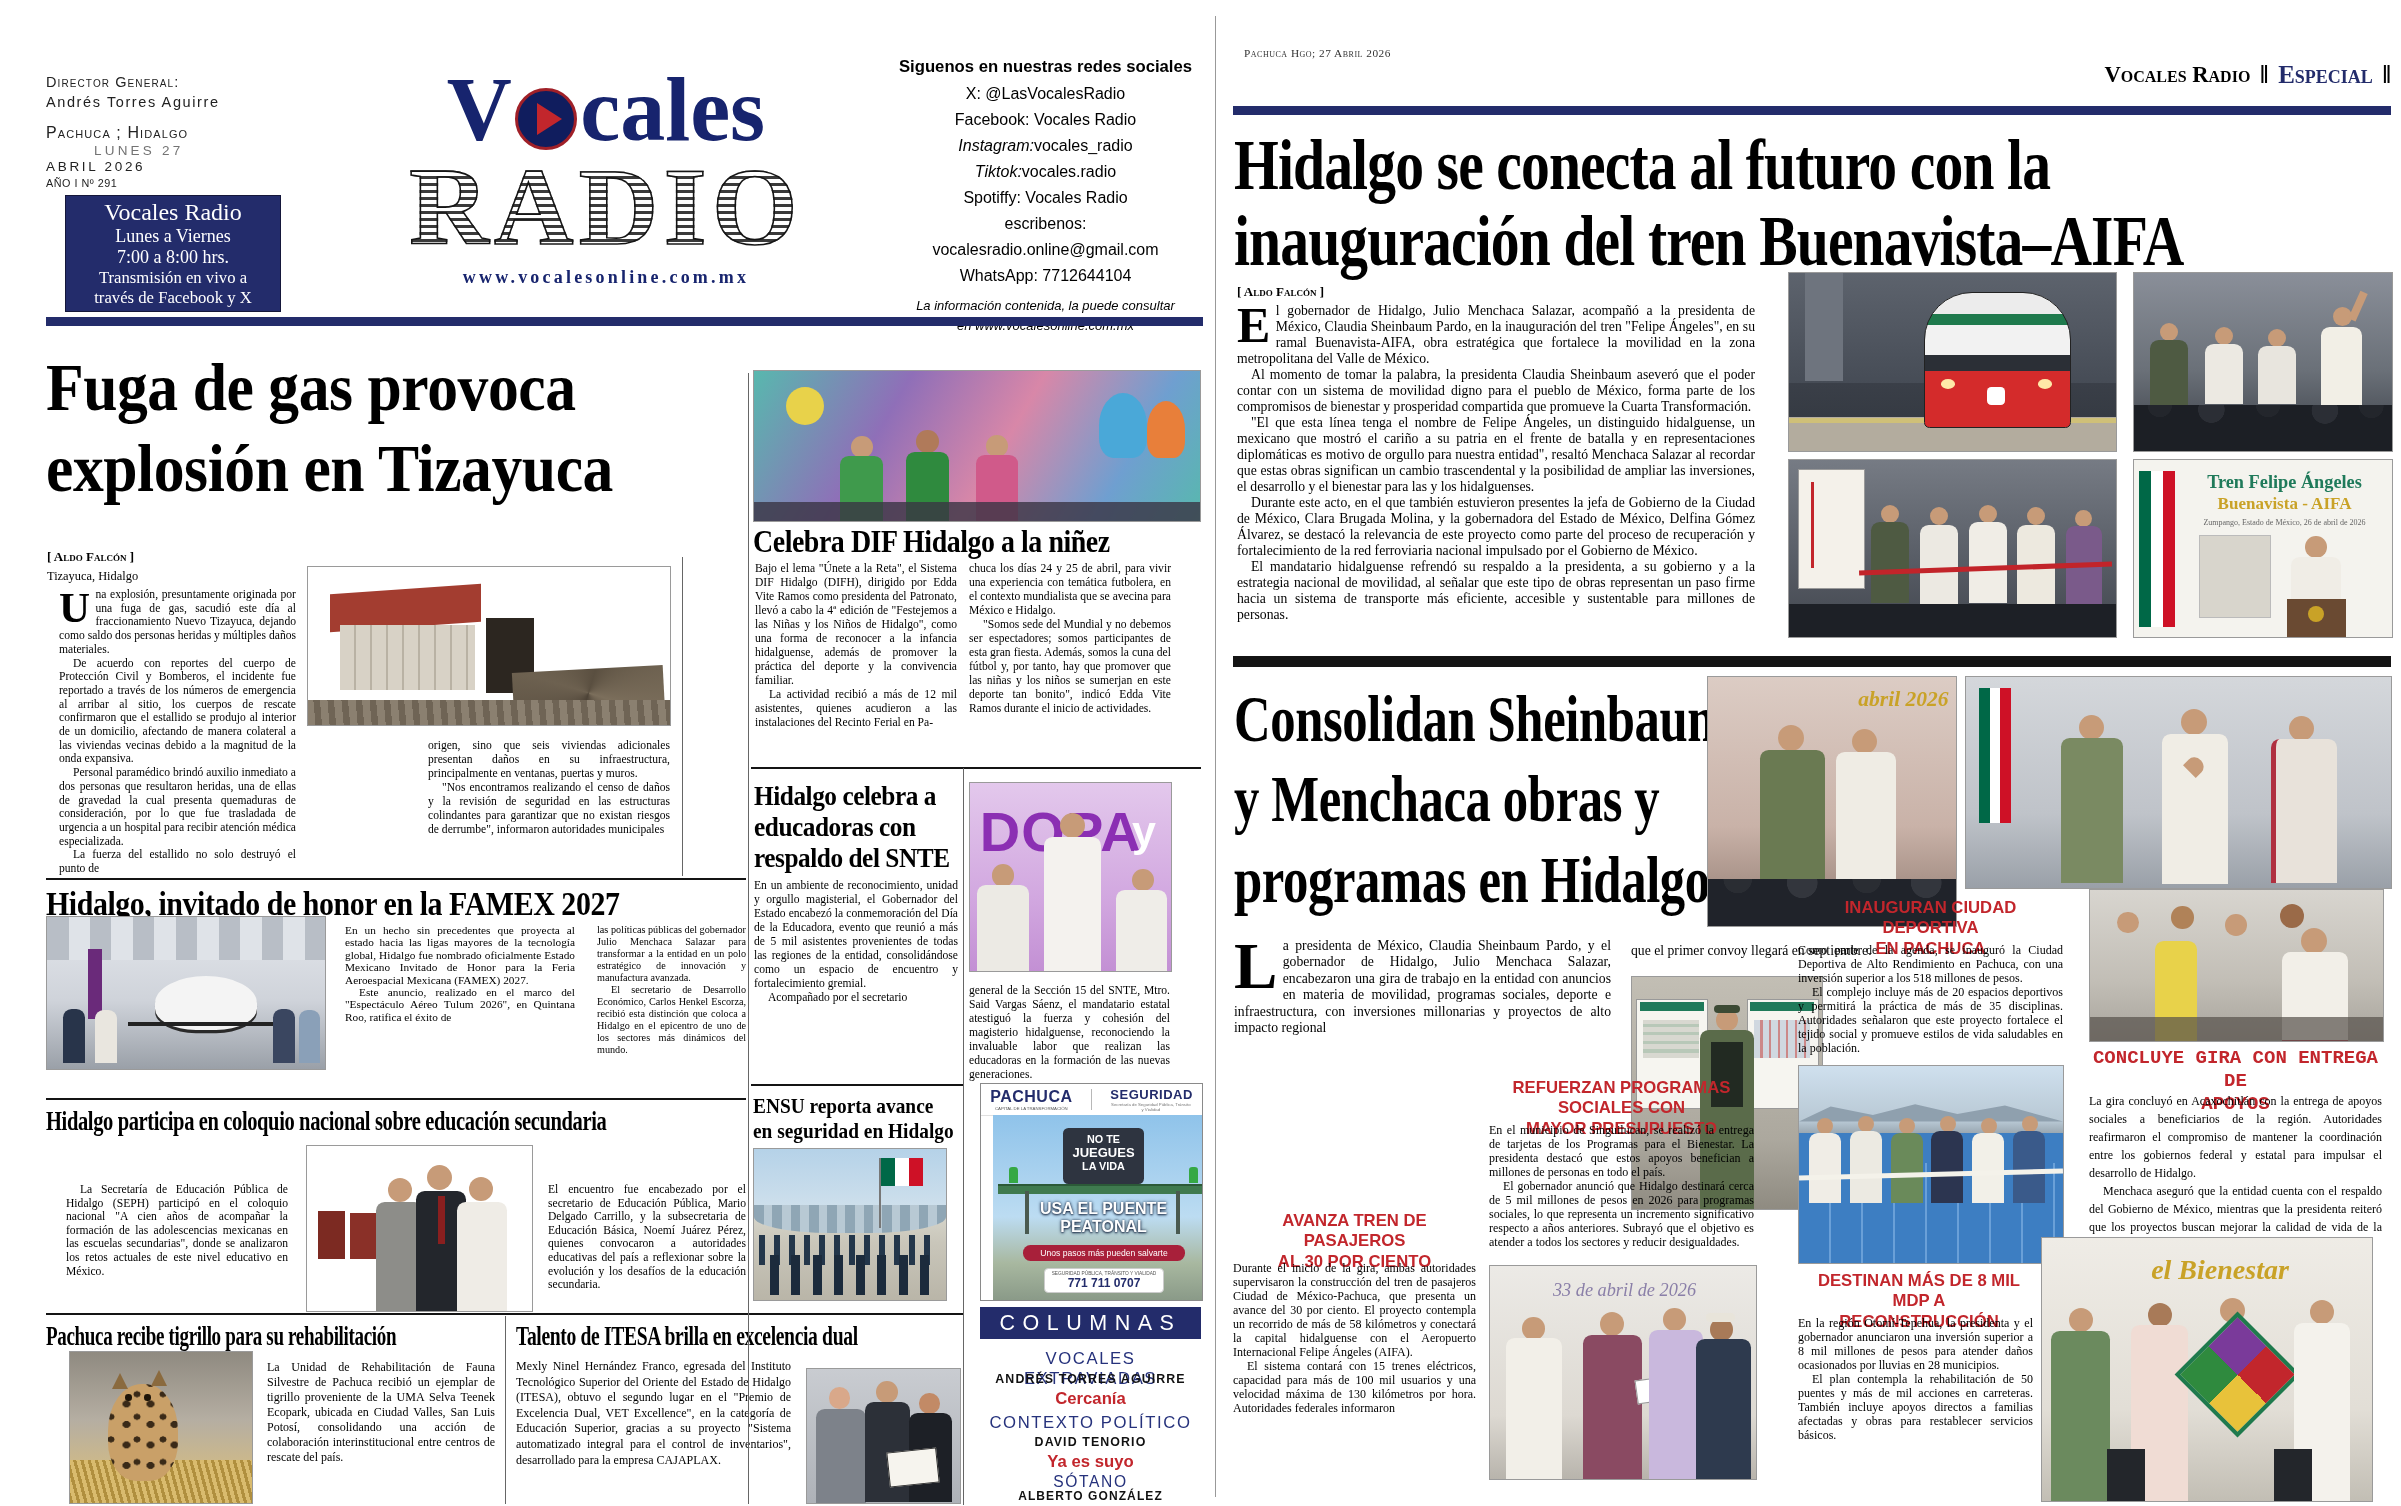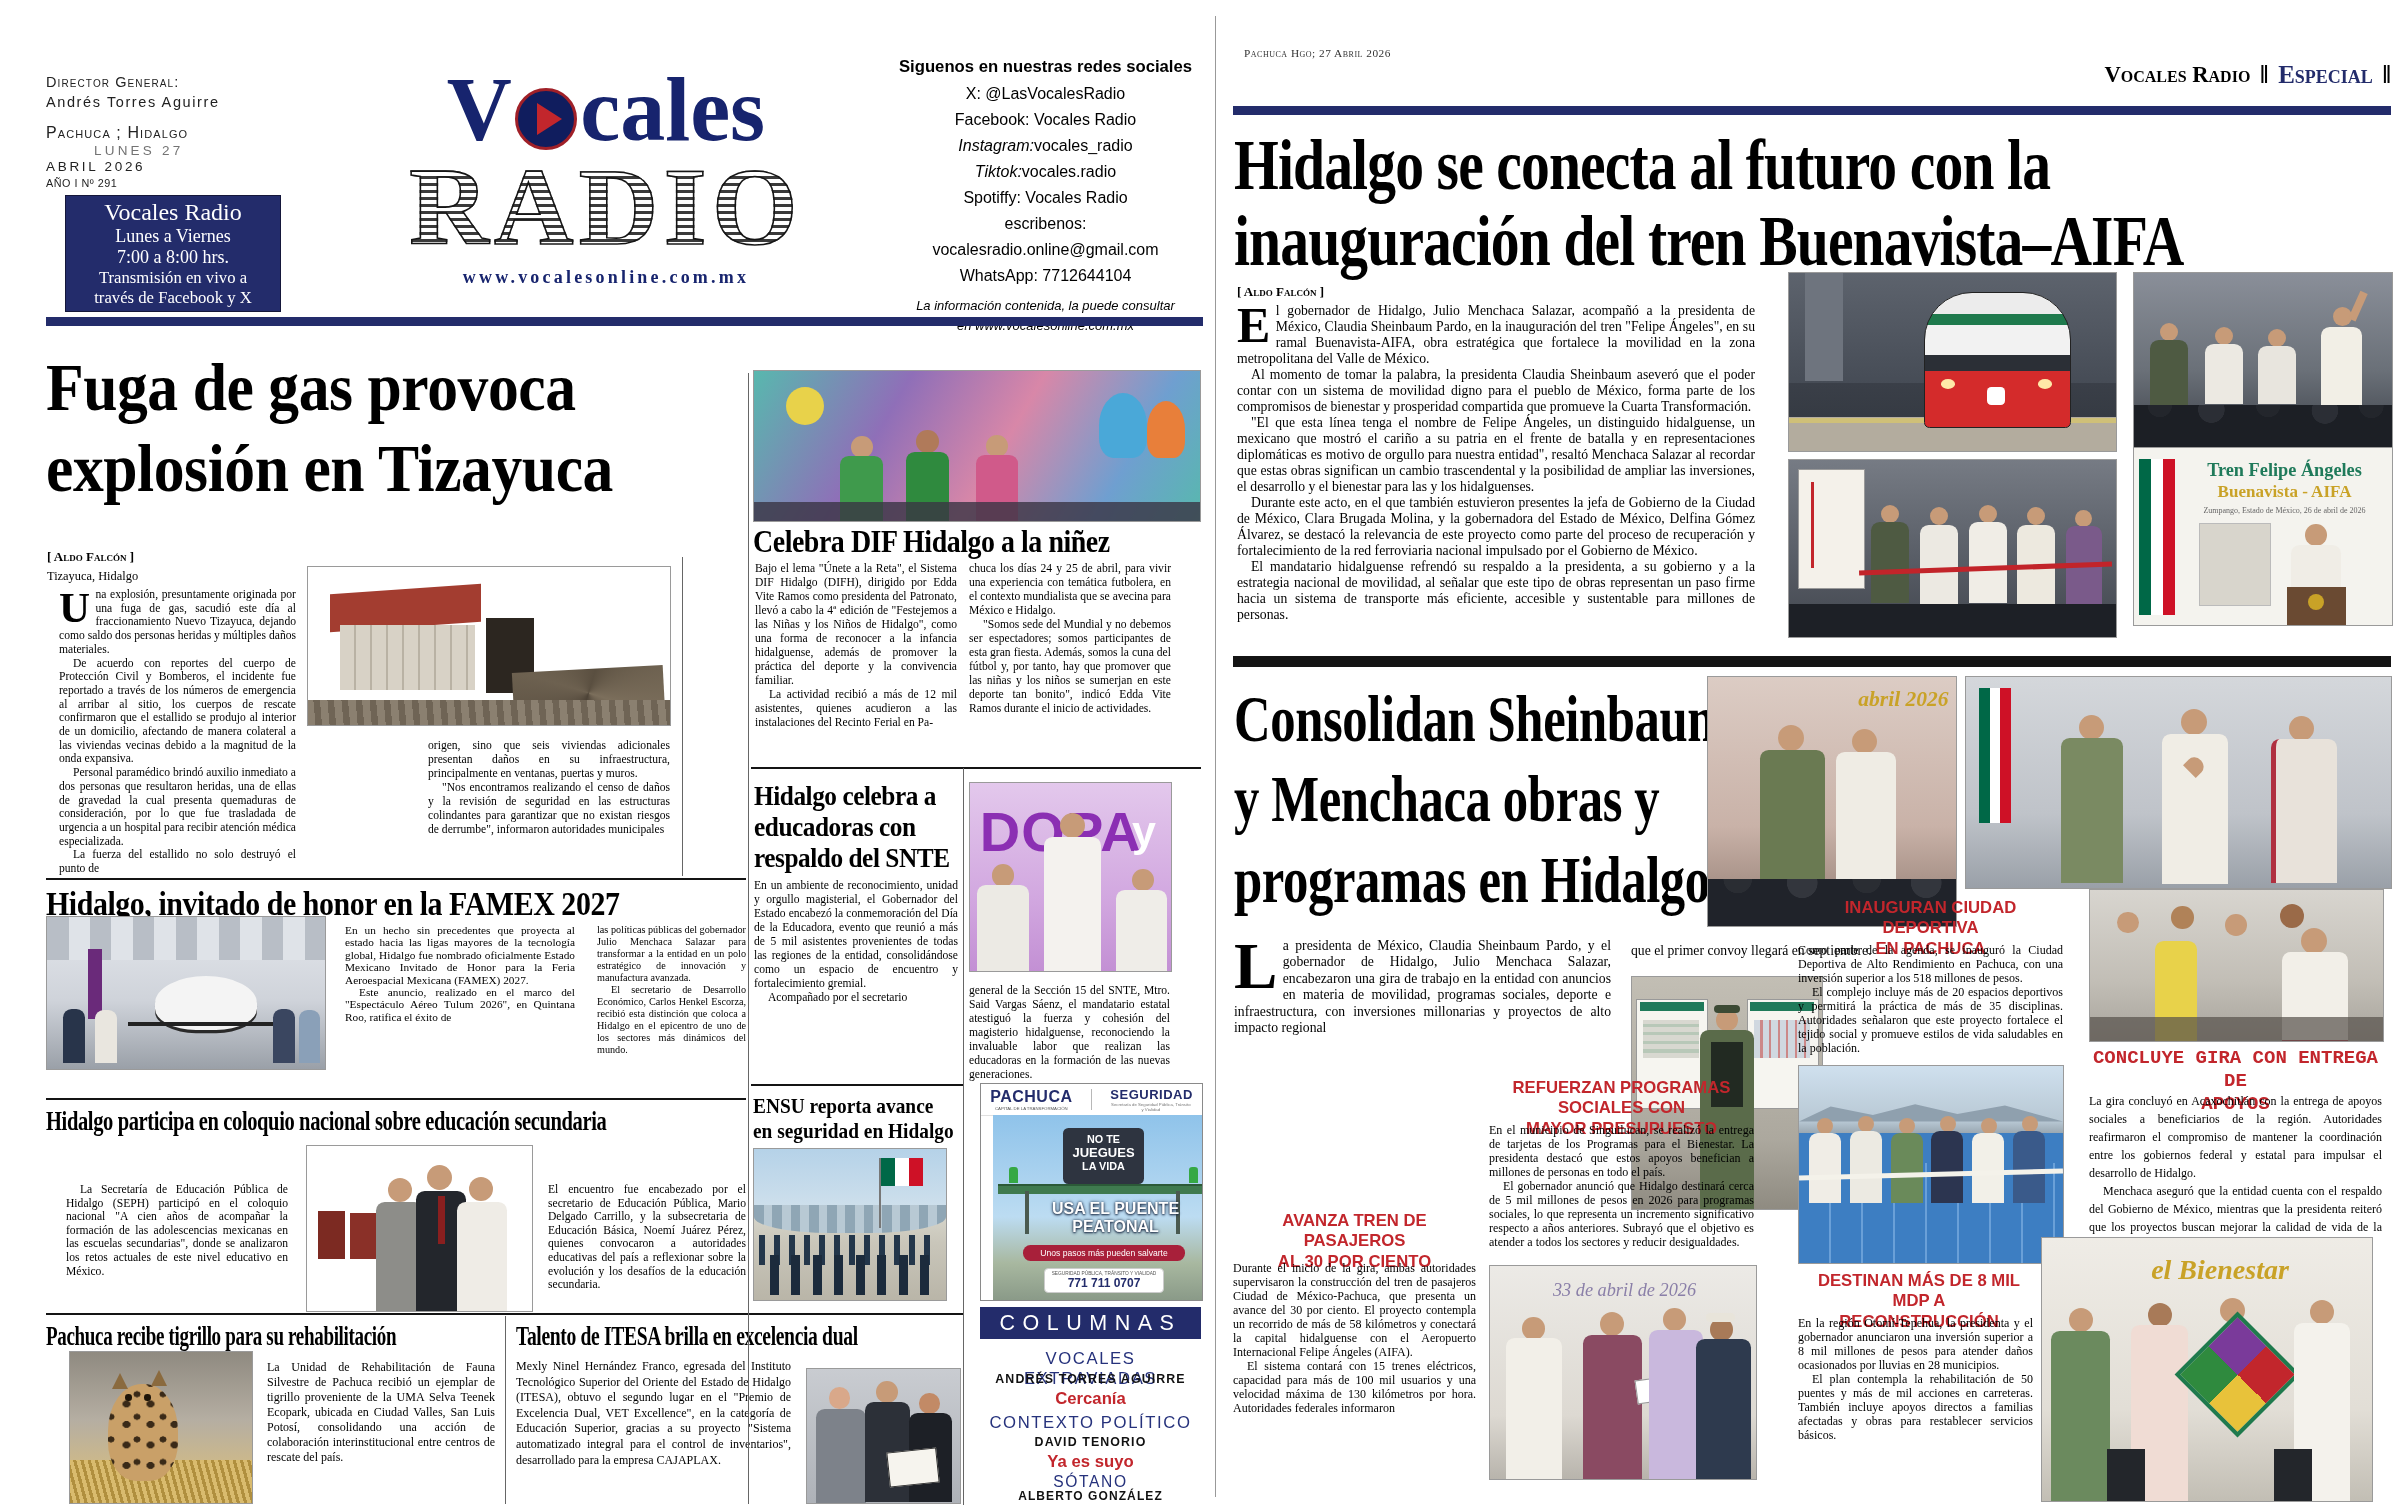--- a/index.html
+++ b/index.html
@@ -266,21 +266,21 @@
       <div class="b" style="left:5.4px;top:69px;width:210px;height:7.5px;background:#3f7a4f;border-top:2.2px solid #2c5a38;"></div>
       <div class="b" style="left:32px;top:76px;width:4.3px;height:43px;background:#4a5a50;"></div>
       <div class="b" style="left:183px;top:76px;width:4.3px;height:43px;background:#4a5a50;"></div>
       <div class="b" style="left:16px;top:52px;width:8.6px;height:16px;background:#35a845;border-radius:3.2px 3.2px 0 0;"></div>
       <div class="b" style="left:196px;top:52px;width:8.6px;height:16px;background:#35a845;border-radius:3.2px 3.2px 0 0;"></div>
       <div class="b" style="left:70px;top:13px;width:81px;height:56px;background:#2e3440;border-radius:5.4px;text-align:center;color:#fff;font-weight:bold;">
         <div style="font-size:10.8px;margin-top:5.4px;">NO TE</div>
         <div style="font-size:13px;">JUEGUES</div>
         <div style="font-size:10.8px;">LA VIDA</div>
       </div>
-      <div class="b" style="left:12px;top:85px;width:100%;text-align:center;color:#fff;font-weight:bold;text-shadow:0 1.1px 2.2px #1a2a44,0 0 3.2px #1a2a44;">
+      <div class="b" style="left:0;top:85px;width:100%;text-align:center;color:#fff;font-weight:bold;text-shadow:0 1.1px 2.2px #1a2a44,0 0 3.2px #1a2a44;">
         <div style="font-size:16px;">USA EL PUENTE</div>
         <div style="font-size:16px;">PEATONAL</div>
       </div>
       <div class="b" style="left:30px;top:130px;width:162px;background:#a8203a;color:#fff;font-size:8.6px;text-align:center;padding:3.2px 0;border-radius:7.5px;">Unos pasos más pueden salvarte</div>
       <div class="b" style="left:51px;top:153px;width:118px;background:#fff;border:1.1px solid #ccc;border-radius:4.3px;text-align:center;padding:2.2px 0;">
         <div style="font-size:4.8px;color:#555;">SEGURIDAD PÚBLICA, TRÁNSITO Y VIALIDAD</div>
         <div style="font-size:12px;font-weight:bold;color:#232c6b;">771 711 0707</div>
       </div>
     </div>
   </div>
@@ -363,21 +363,21 @@
     <div class="hd" style="left:190px;top:45px;width:18.3px;height:18.3px;"></div>
     <div class="fg" style="left:180px;top:62px;width:38px;height:81px;background:#f0ede6;"></div>
     <div class="hd" style="left:238px;top:47px;width:18.3px;height:18.3px;"></div>
     <div class="fg" style="left:228px;top:65px;width:38px;height:79px;background:#ede9df;"></div>
     <div class="hd" style="left:286px;top:50px;width:17px;height:17px;"></div>
     <div class="fg" style="left:277px;top:66px;width:36px;height:78px;background:#7a5a8a;"></div>
     <div class="b" style="left:70px;top:106px;width:253px;height:5.4px;background:#c2242a;transform:rotate(-2deg);"></div>
     <div class="b" style="left:0;bottom:0;width:100%;height:33px;background:#1d2026;"></div>
   </div>
 
-  <div class="ph" style="left:2133px;top:447px;width:258px;height:177px;background:#f4f3ee;">
+  <div class="ph" style="left:2133px;top:459px;width:258px;height:177px;background:#f4f3ee;">
     <div class="b" style="left:48px;top:12px;width:205px;text-align:center;font-size:18.3px;font-weight:bold;color:#1f7a5a;">Tren Felipe Ángeles</div>
     <div class="b" style="left:48px;top:34px;width:205px;text-align:center;font-size:17px;font-weight:bold;color:#c9a227;">Buenavista - AIFA</div>
     <div class="b" style="left:48px;top:58px;width:205px;text-align:center;font-size:8px;color:#666;">Zumpango, Estado de México, 26 de abril de 2026</div>
     <div class="b" style="left:5.4px;top:10.8px;width:36px;height:156px;background:linear-gradient(90deg,#006847 0 33%,#fff 33% 66%,#ce1126 66% 100%);"></div>
     <div class="b" style="left:65px;top:75px;width:70px;height:81px;background:#d8d5cc;border:1.1px solid #bbb;"></div>
     <div class="hd" style="left:171px;top:76px;width:21.5px;height:21.5px;"></div>
     <div class="fg" style="left:157px;top:97px;width:50px;height:48px;background:#f0ede6;"></div>
     <div class="b" style="left:153px;top:139px;width:59px;height:38px;background:#6a4a32;"></div>
     <div class="b" style="left:174px;top:146px;width:16px;height:16px;border-radius:50%;background:#c9a227;"></div>
   </div>

